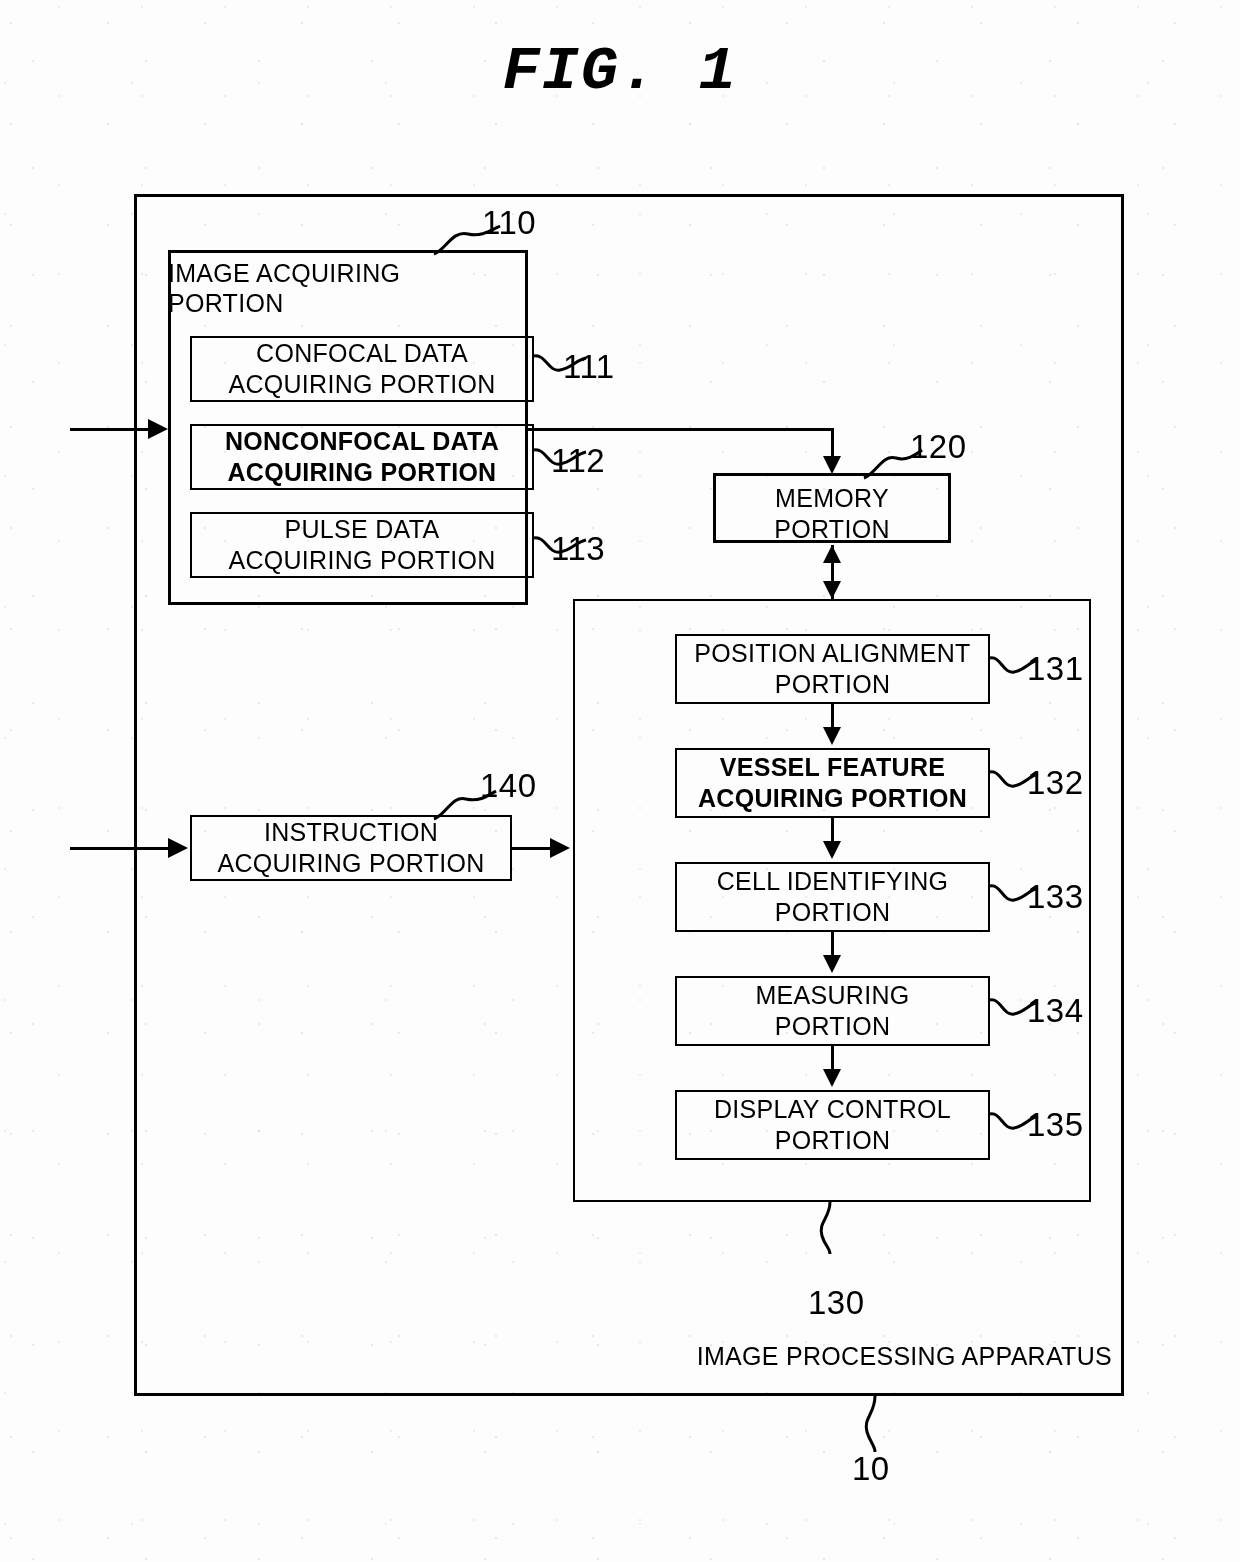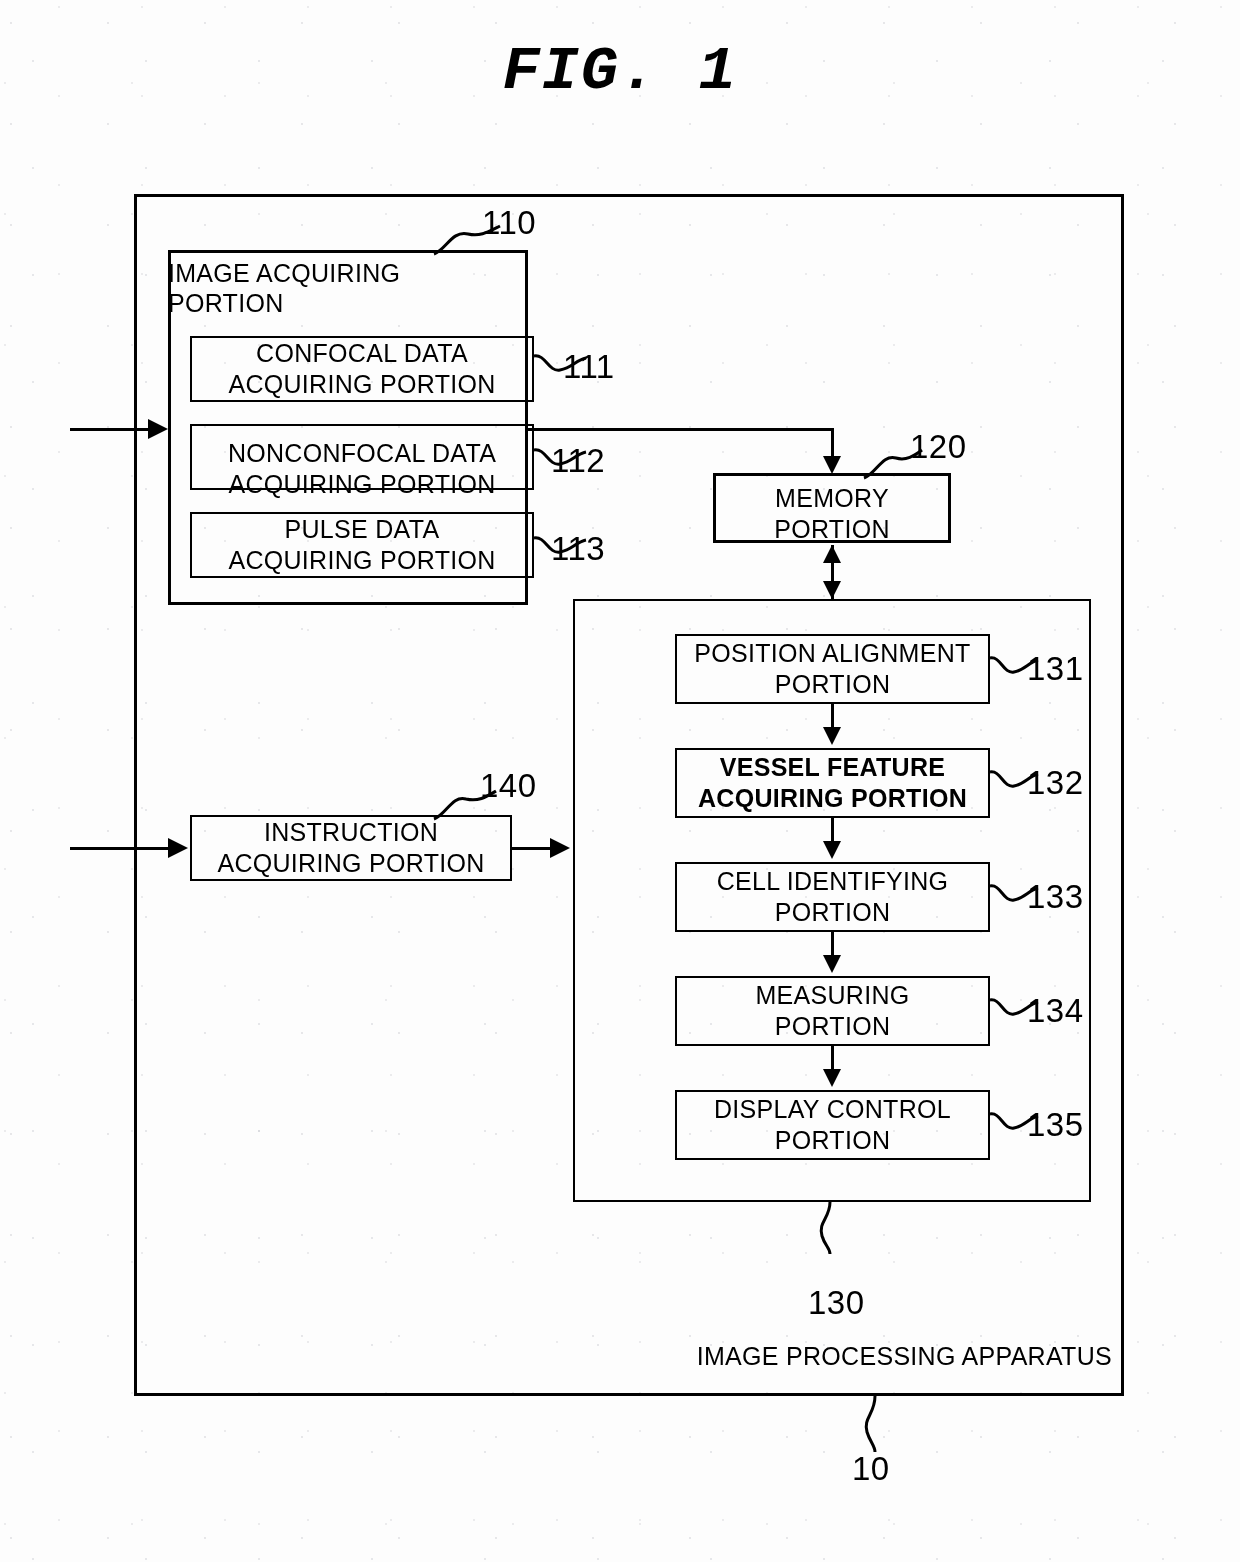--- a/index.html
+++ b/index.html
@@ -166,21 +166,21 @@
 
   <div class="box thin" style="left:190px; top:336px; width:344px; height:66px;"></div>
   <div class="centered-text" style="left:190px; top:336px; width:344px; height:66px;">CONFOCAL DATA
 ACQUIRING PORTION</div>
   <svg class="leader" style="left:534px; top:352px; width:52px; height:26px;" viewBox="0 0 52 26">
     <path d="M0,4 C12,2 14,20 26,18 C38,16 42,8 52,6" fill="none" stroke="#000" stroke-width="3"></path>
   </svg>
   <div class="refnum" style="left:551px; top:350px;margin-left:12px;">111</div>
 
   <div class="box thin" style="left:190px; top:424px; width:344px; height:66px;"></div>
-  <div class="centered-text" style="left:190px; top:436px; width:344px; height:66px;">NONCONFOCAL DATA
+  <div class="centered-text" style="left:190px; top:424px; width:344px; height:66px;font-weight:bold;">NONCONFOCAL DATA
 ACQUIRING PORTION</div>
   <svg class="leader" style="left:534px; top:446px; width:52px; height:26px;" viewBox="0 0 52 26">
     <path d="M0,4 C12,2 14,20 26,18 C38,16 42,8 52,6" fill="none" stroke="#000" stroke-width="3"></path>
   </svg>
   <div class="refnum" style="left:551px; top:444px;">112</div>
 
   <div class="box thin" style="left:190px; top:512px; width:344px; height:66px;"></div>
   <div class="centered-text" style="left:190px; top:512px; width:344px; height:66px;">PULSE DATA
 ACQUIRING PORTION</div>
   <svg class="leader" style="left:534px; top:534px; width:52px; height:26px;" viewBox="0 0 52 26">

